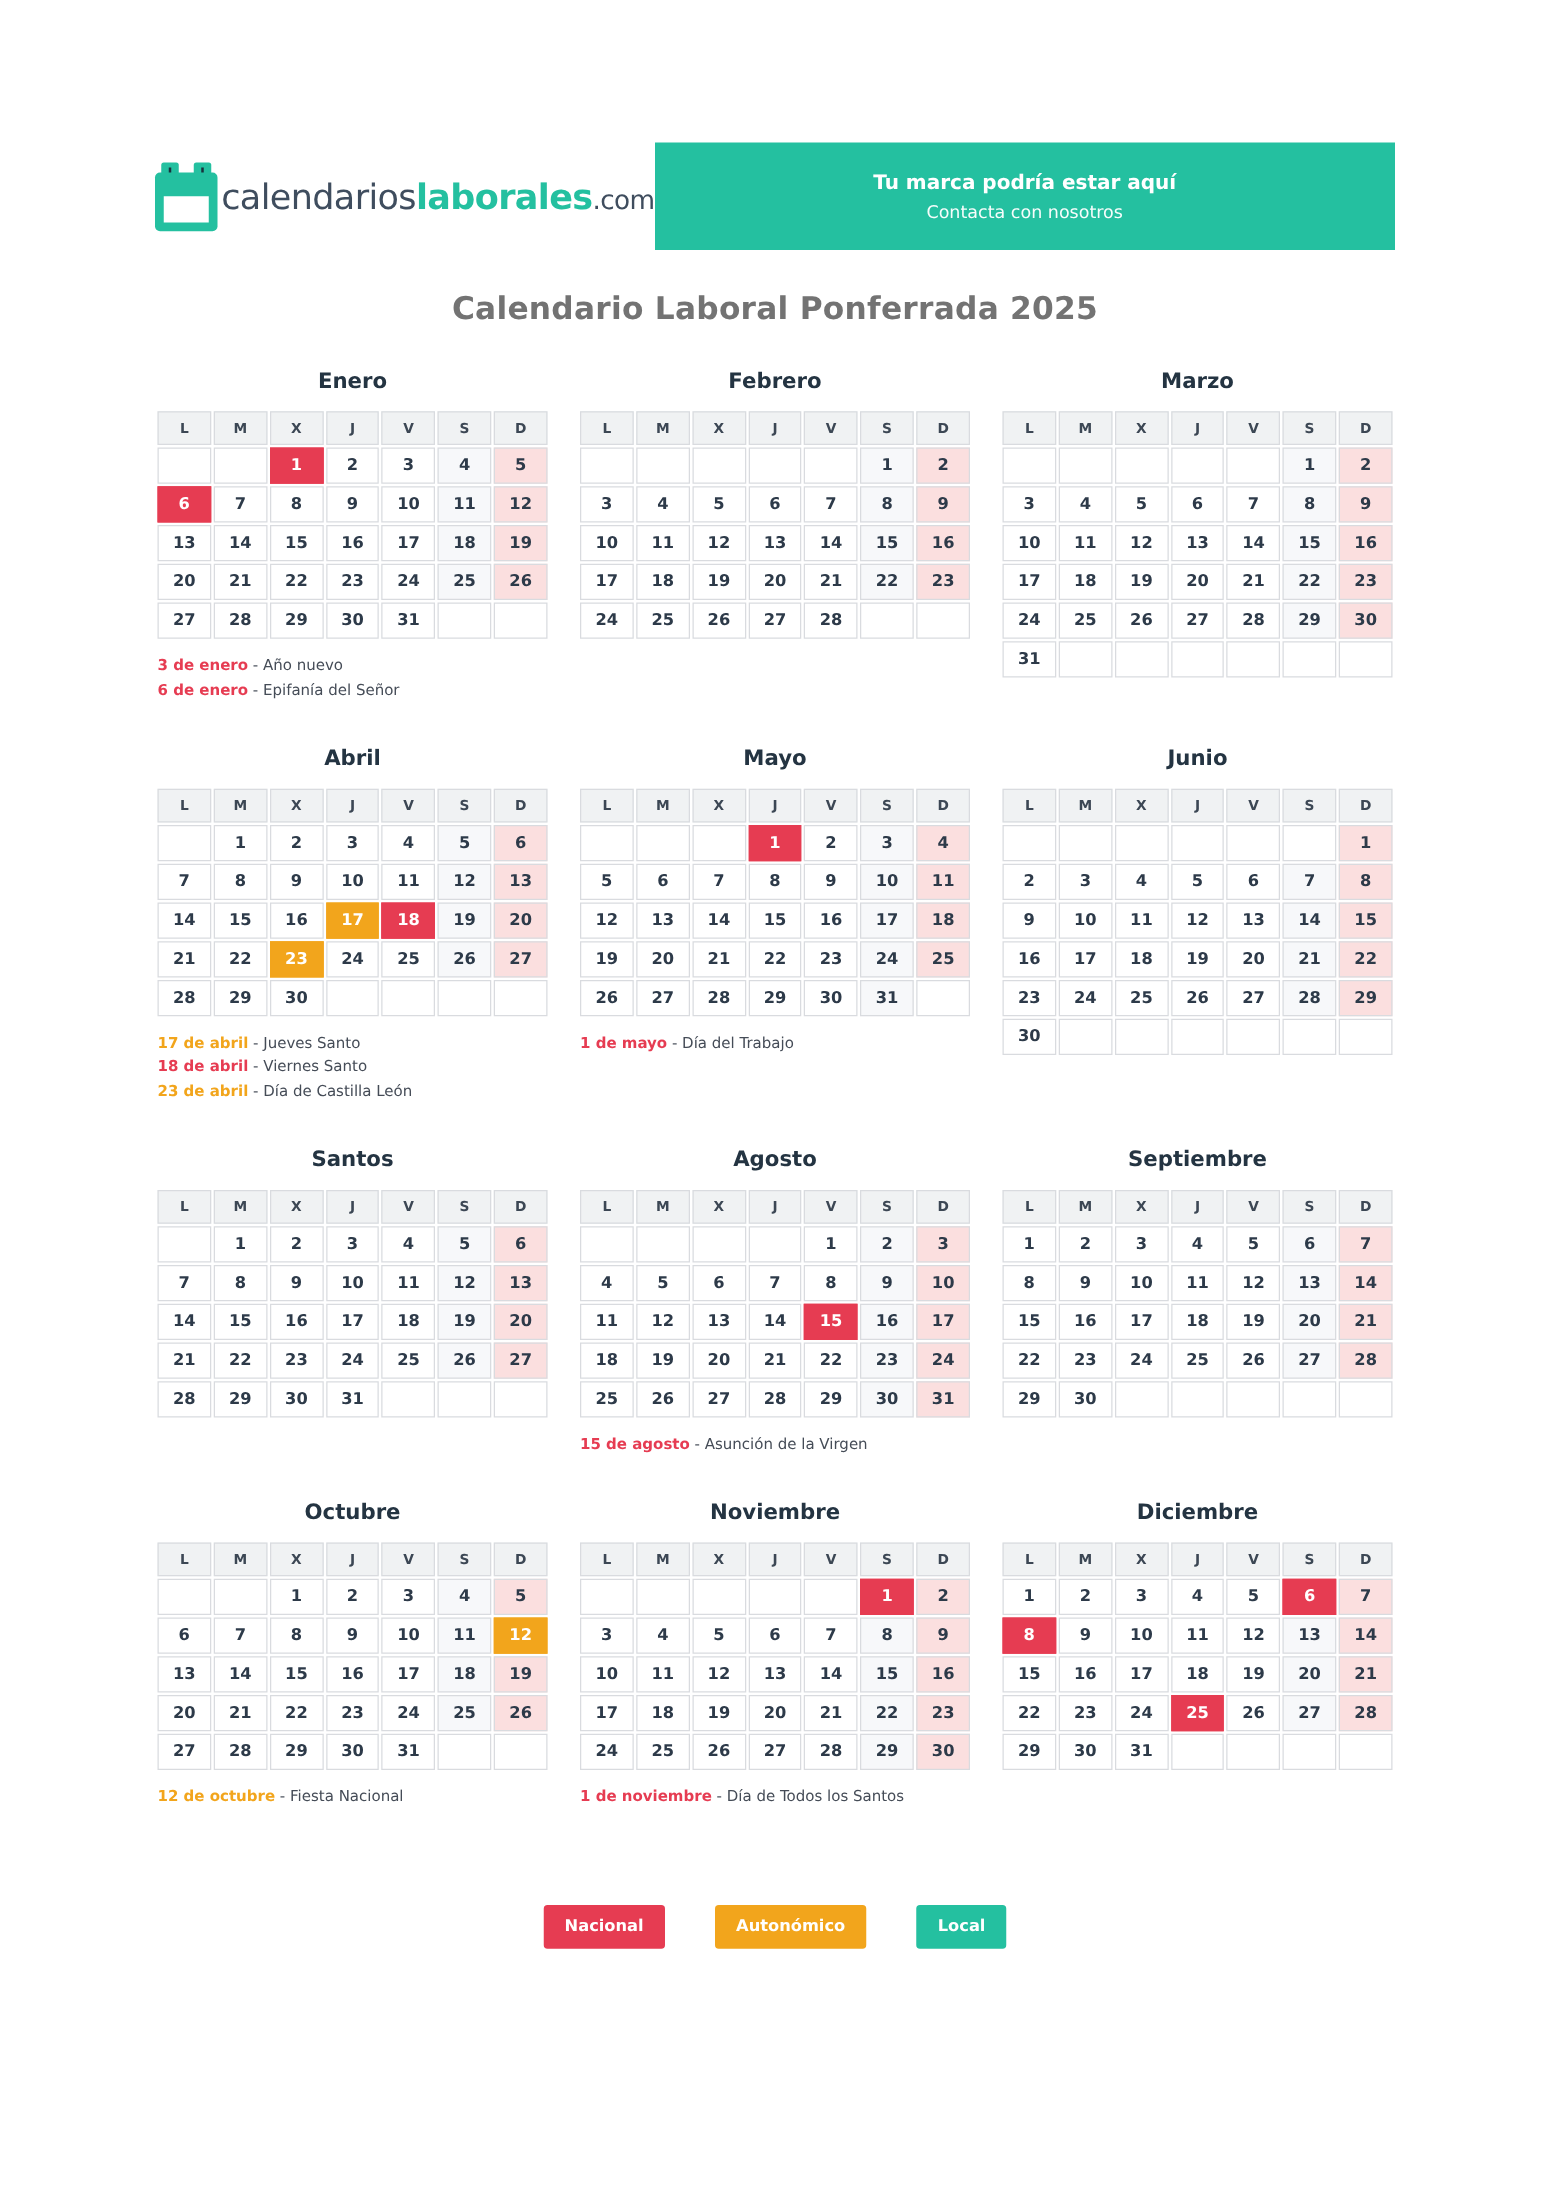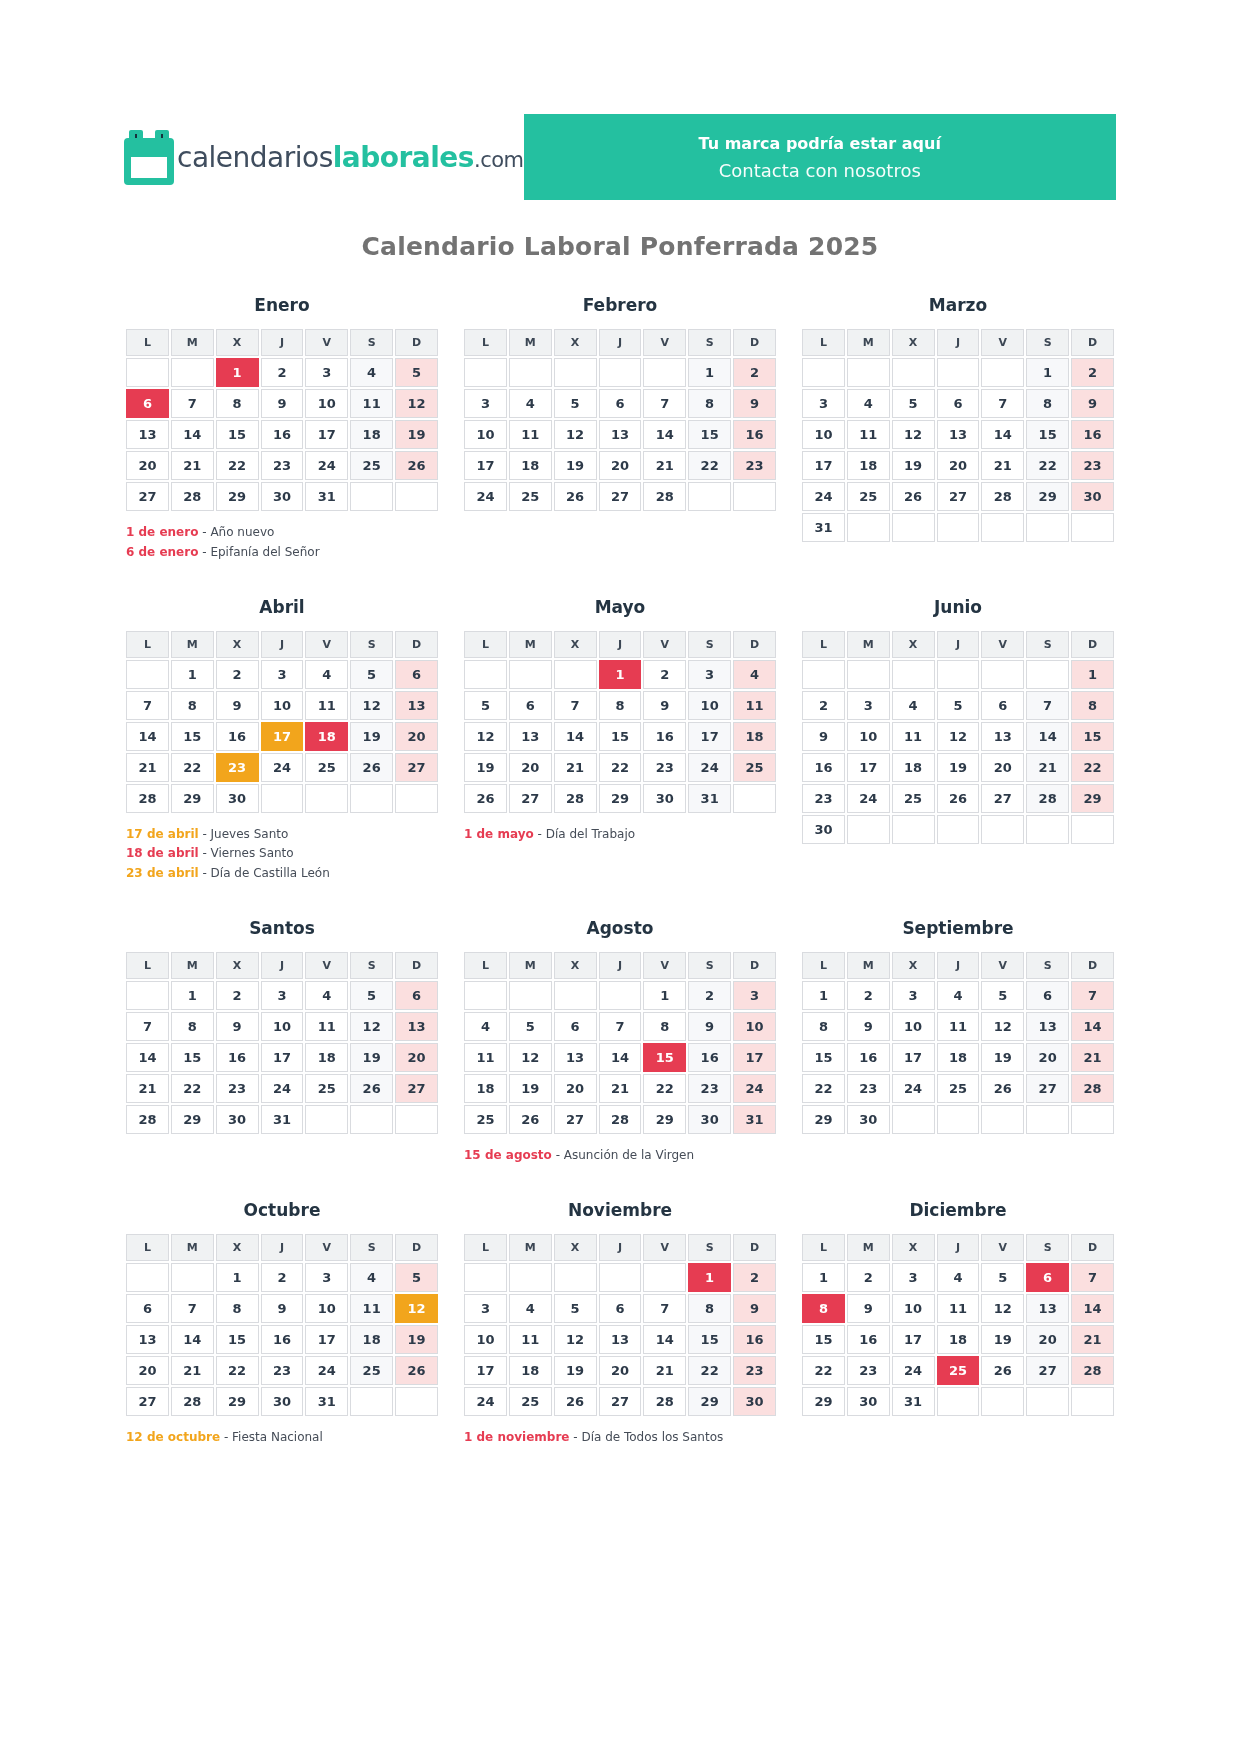--- a/index.html
+++ b/index.html
@@ -40,21 +40,21 @@
   .logo-icon .icon-paper{position:absolute;left:7px;top:27px;width:36px;height:21px;background:#ffffff;}
   .logo-text{font-size:28px;color:#3f4d5e;letter-spacing:-0.5px;white-space:nowrap;}
   .logo-text .brand-bold{color:var(--teal);font-weight:bold;}
   .logo-text .brand-com{font-size:21px;}
   .banner{
     width:628px;height:86px;background:var(--teal);
     display:flex;flex-direction:column;align-items:center;justify-content:center;
     gap:7px;cursor:pointer;
   }
   .banner-line1{color:#ffffff;font-weight:bold;font-size:16px;}
-  .banner-line2{color:rgba(255,255,255,.96);font-size:18px;}
+  .banner-line2{color:rgba(255,255,255,.96);font-size:14px;}
 
   
   .title{
     margin-top:32px;
     text-align:center;
     font-size:25px;
     font-weight:bold;
     color:#737373;
     letter-spacing:.2px;
   }
@@ -213,21 +213,21 @@
               <td>28</td>
               <td>29</td>
               <td>30</td>
               <td>31</td>
               <td class="empty"></td>
               <td class="empty"></td>
             </tr>
           </tbody>
         </table>
         <div class="notes">
-          <div class="note"><span class="note-date national">1 de enero</span><span class="note-desc"> - Año nuevo</span></div>
+          <div class="note"><span class="note-date national">3 de enero</span><span class="note-desc"> - Año nuevo</span></div>
           <div class="note"><span class="note-date national">6 de enero</span><span class="note-desc"> - Epifanía del Señor</span></div>
         </div>
       </div>
       <div class="month">
         <div class="month-title">Febrero</div>
         <table class="cal">
           <thead>
             <tr>
               <th>L</th>
               <th>M</th>
@@ -947,14 +947,19 @@
               <td class="empty"></td>
               <td class="empty"></td>
               <td class="empty"></td>
               <td class="empty"></td>
             </tr>
           </tbody>
         </table>
       </div>
     </div>
 
+  <div class="legend" id="legend">
+      <button class="legend-btn national">Nacional</button>
+      <button class="legend-btn autonomic">Autonómico</button>
+      <button class="legend-btn local">Local</button>
+    </div>
 
 </div>
 
 </body></html>

